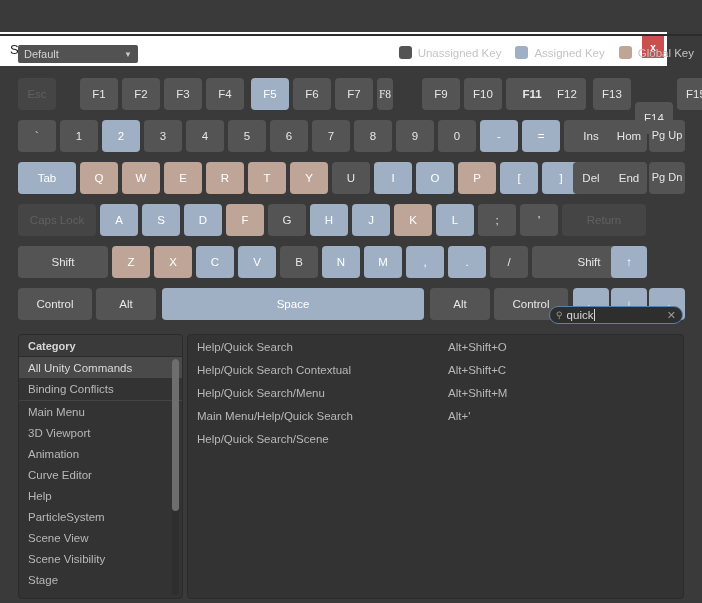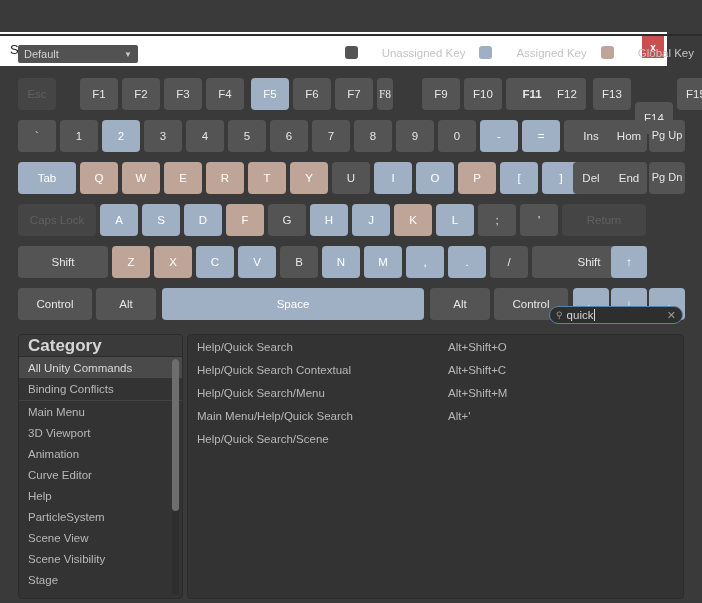--- a/index.html
+++ b/index.html
@@ -31,21 +31,21 @@
   
   .toolbar { position: absolute; left: 0; top: 36px; width: 702px; height: 34px; }
   .profile-dd {
     position: absolute; left: 18px; top: 9px; width: 120px; height: 18px;
     background: #525252; border-radius: 2px; color: #d2d2d2; font-size: 11px;
     display: flex; align-items: center; padding: 0 6px; cursor: pointer;
   }
   .profile-dd .caret { margin-left: auto; font-size: 8px; color: #c8c8c8; }
 
   .legend { position: absolute; right: 8px; top: 10px; display: flex; align-items: center; gap: 14px; }
-  .legend-item { display: flex; align-items: center; gap: 24px; }
+  .legend-item { display: flex; align-items: center; gap: 6px; }
   .legend-sw { width: 13px; height: 13px; border-radius: 3px; }
   .legend-lbl { font-size: 11.5px; color: #c4c4c4; }
 
   
   .keyboard { position: absolute; left: 0; top: 70px; width: 702px; height: 228px; }
   .key {
     position: absolute; height: 32px; border-radius: 4px;
     display: flex; align-items: center; justify-content: center;
     font-size: 11.5px; color: #e6e6e6; cursor: pointer; user-select: none;
     line-height: 1.05; text-align: center;
@@ -69,21 +69,21 @@
 
   
   .panel { position: absolute; background: #333333; border: 1px solid #2b2b2b; border-radius: 4px; overflow: hidden; }
   .cat-panel { left: 18px; top: 334px; width: 165px; height: 265px; }
   .cmd-panel { left: 187px; top: 334px; width: 497px; height: 265px; }
 
   .panel-head {
     height: 22px; background: #3a3a3a; border-bottom: 1px solid #2b2b2b;
     display: flex; align-items: center;
   }
-  .panel-head .hcell { font-size: 17px; font-weight: bold; color: #d6d6d6; padding-left: 9px; }
+  .panel-head .hcell { font-size: 11px; font-weight: bold; color: #d6d6d6; padding-left: 9px; }
   .hsep { width: 1px; height: 22px; background: #2b2b2b; }
 
   .list { position: relative; }
   .list-item {
     height: 21px; display: flex; align-items: center; padding-left: 9px;
     font-size: 11.5px; color: #b8b8b8; cursor: pointer;
   }
   .list-item.selected { background: #4a4a4a; color: #d8d8d8; }
   .group-sep { height: 1px; background: #444444; margin: 1px 0 0 0; }
 

